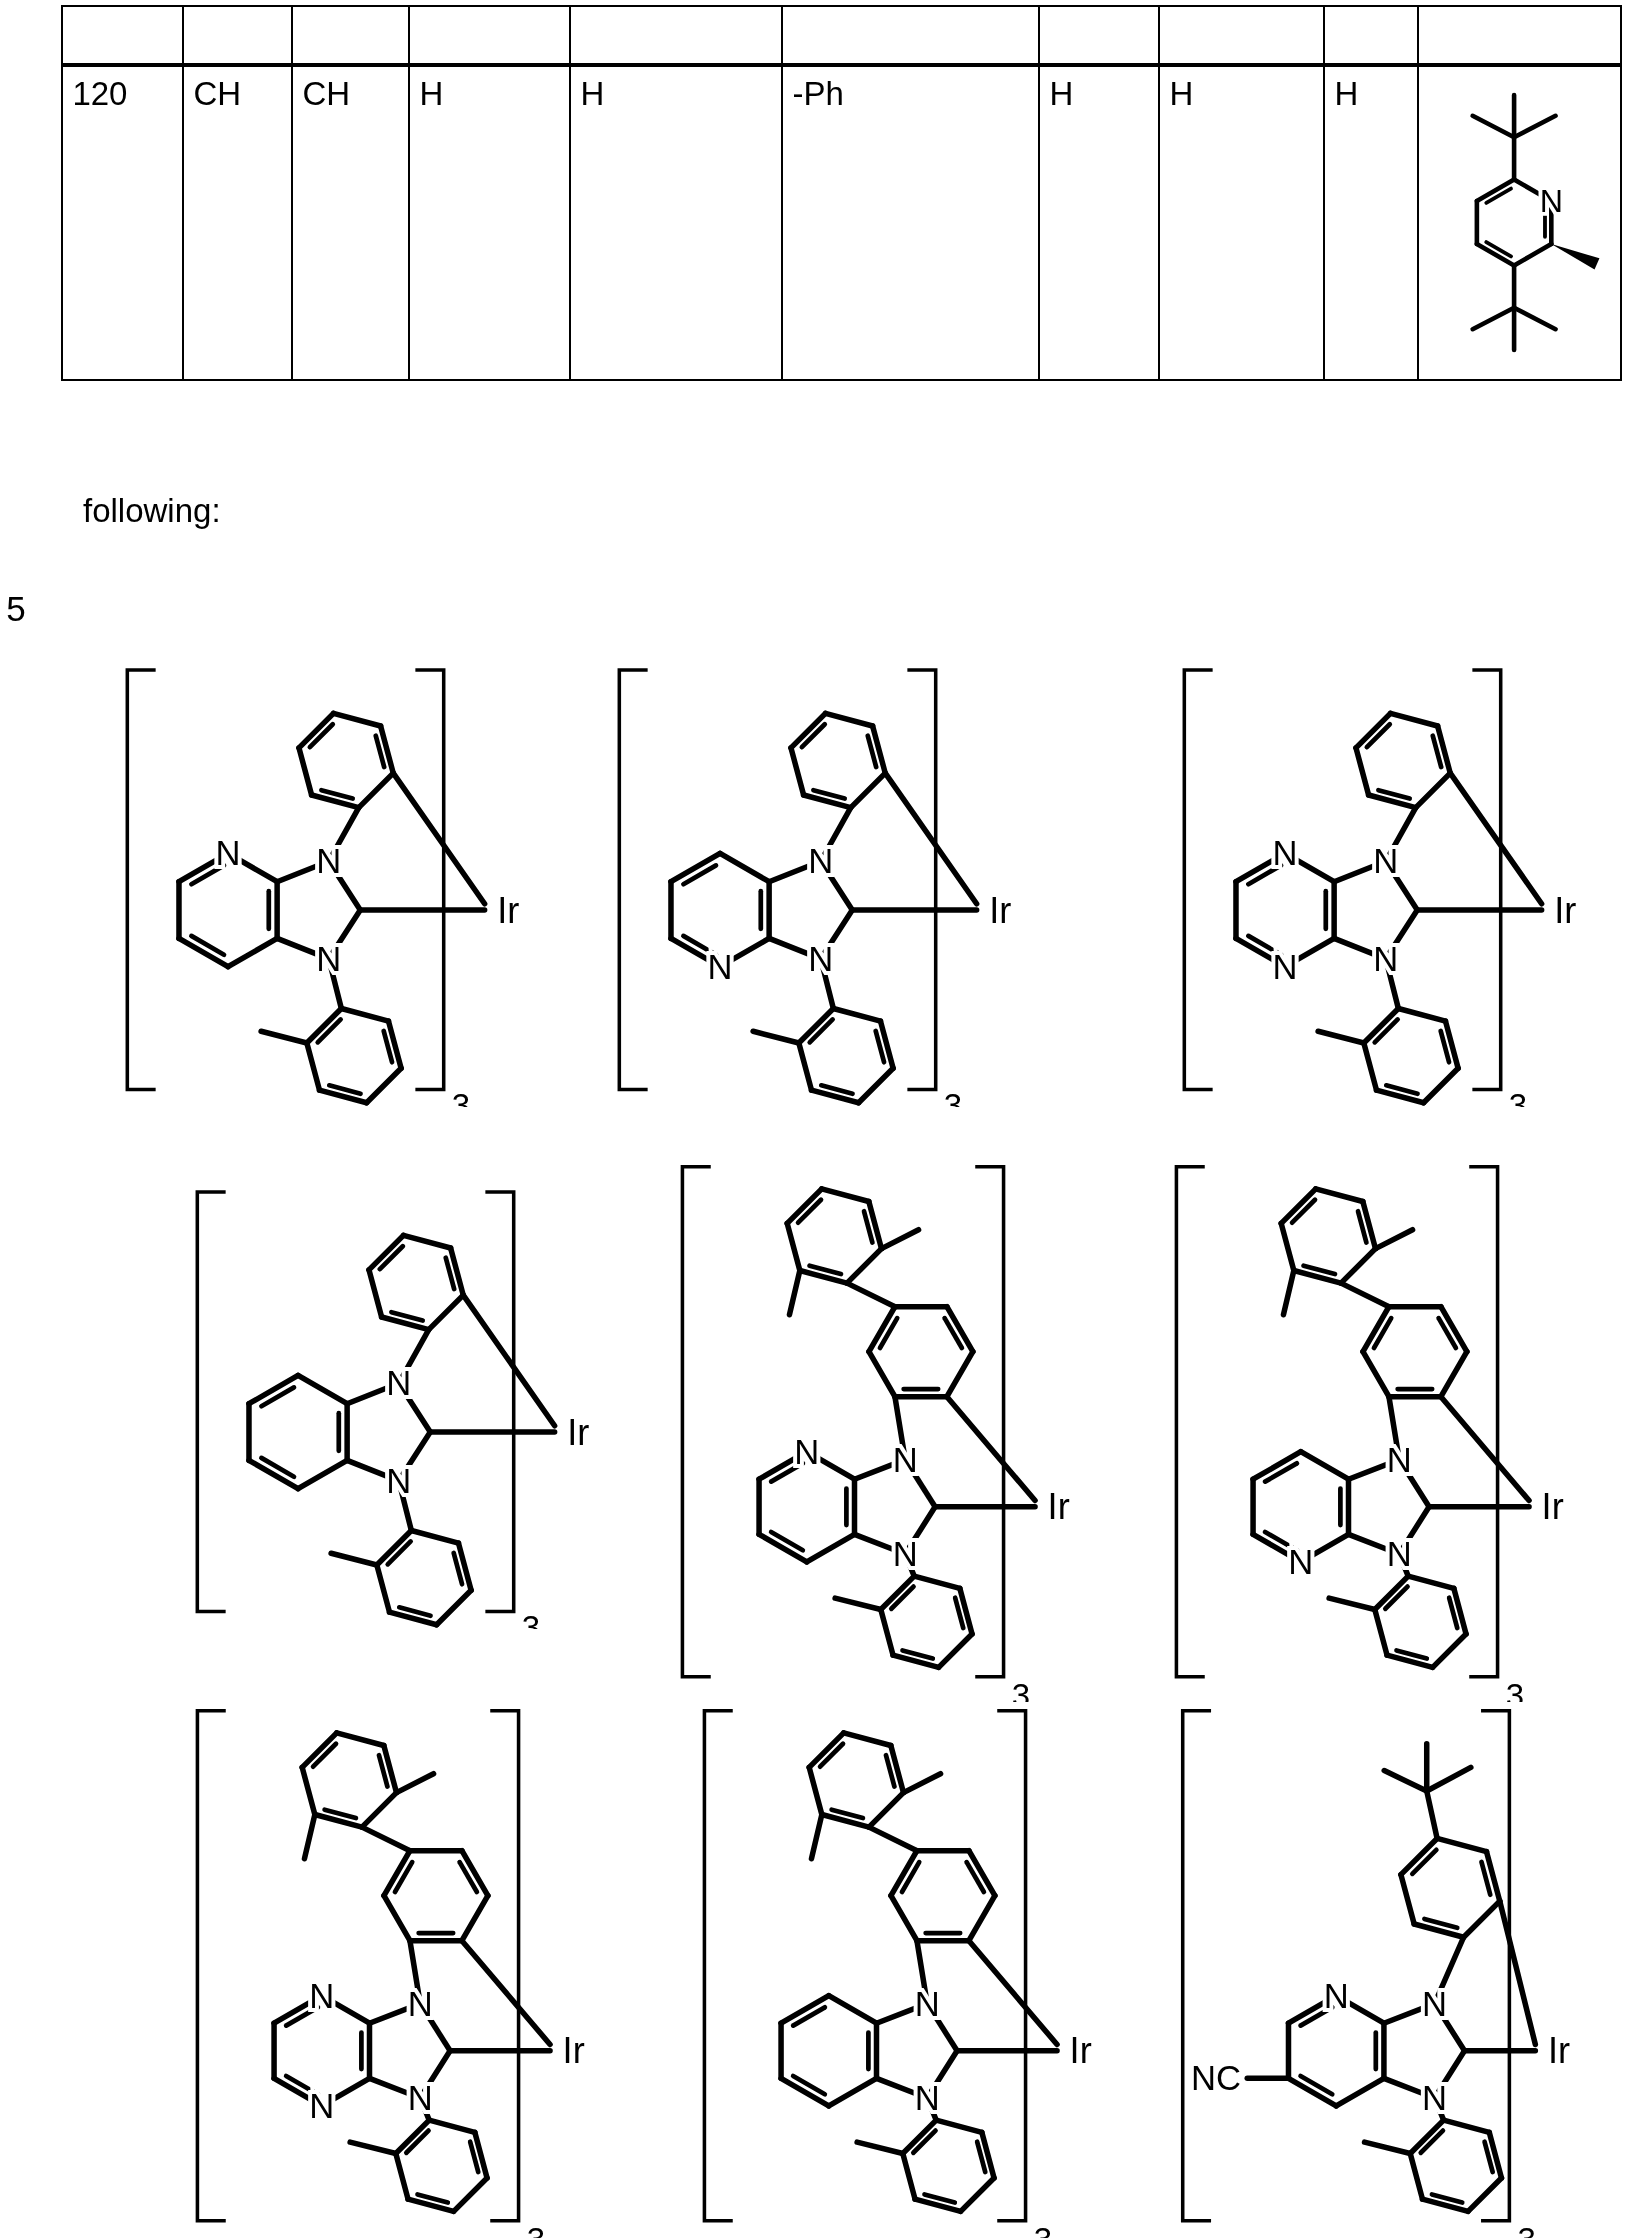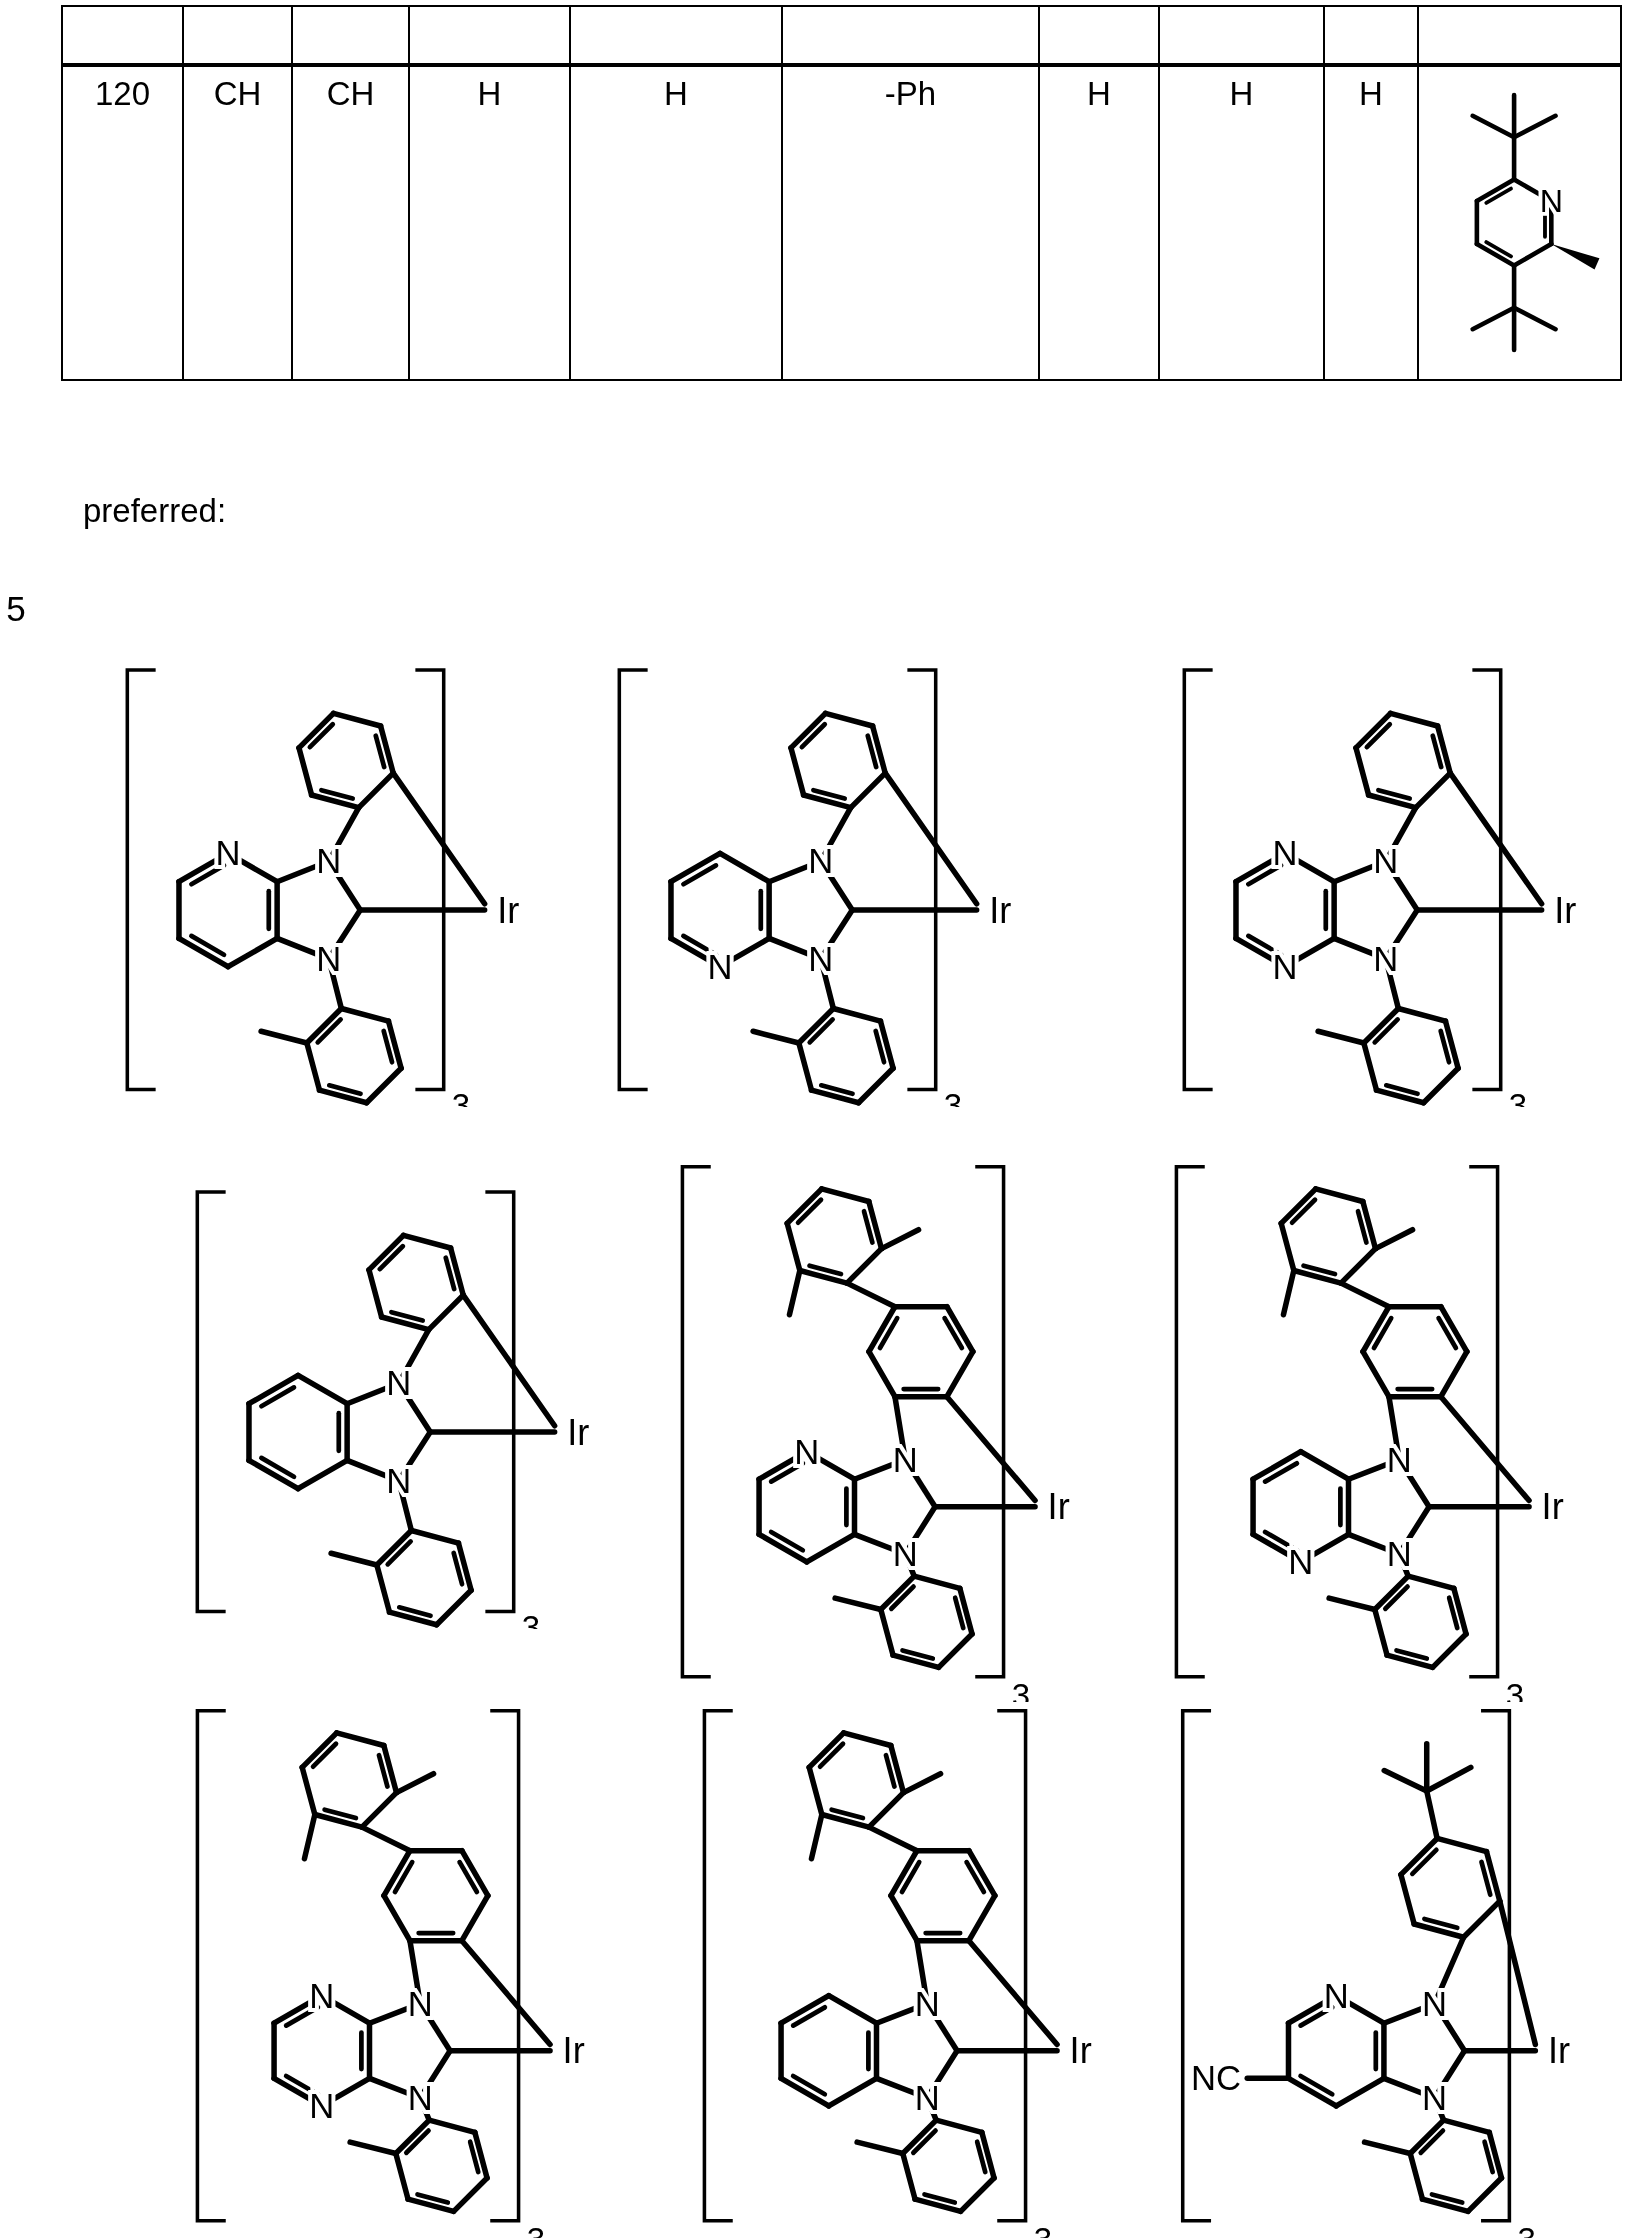--- a/index.html
+++ b/index.html
@@ -3,21 +3,21 @@
 <meta charset="utf-8">
 <style>
   html,body{margin:0;padding:0;background:#fff;}
   .page{position:relative;width:1650px;height:2239px;background:#fff;overflow:hidden;
         font-family:"Liberation Sans",sans-serif;color:#000;}
   
   table.subst{position:absolute;left:61px;top:4.7px;border-collapse:collapse;table-layout:fixed;}
   table.subst td{border:2.4px solid #000;vertical-align:top;text-align:left;
                  font-size:33px;padding:7.9px 9.4px;overflow:hidden;}
   table.subst tr.hdr td{height:41px;border-bottom:4.7px solid #000;}
-  table.subst tr.body td{height:296px;text-align:center;}
+  table.subst tr.body td{height:296px;}
   td.structcell{position:relative;padding:0;}
   td.structcell svg{position:absolute;top:4.7px;right:0px;}
   
   .para{position:absolute;left:83px;top:482px;width:1520px;font-size:33px;line-height:57px;}
   .lineno{position:absolute;left:6.3px;top:589px;font-size:35px;}
   
   .complex{position:absolute;}
   svg text{font-family:"Liberation Sans",sans-serif;}
 </style>
 </head>
@@ -82,21 +82,21 @@
               <line x1="120" y1="307" x2="174" y2="335" stroke="#000" stroke-width="6" stroke-linecap="round"></line>
               <polygon points="168.5,224 224.8,257.3 231.2,242.7" fill="#000"></polygon>
               <text x="168.49742261192858" y="168" font-size="42" text-anchor="middle" dominant-baseline="central" stroke="#fff" stroke-width="10" paint-order="stroke" fill="#000">N</text>
             </svg>
           </td>
         </tr>
       </tbody>
   </table>
 
   <div class="para">
-    <div>preferred:</div>
+    <div>following:</div>
   </div>
 
   <div class="lineno">5</div>
 
   <div id="structures">
       <div class="complex" style="left: 110px; top: 658px;"><svg width="425" height="449" viewBox="0 0 540 570">
           <line x1="150" y1="248" x2="87.64617092752042" y2="284" stroke="#000" stroke-width="7" stroke-linecap="round"></line>
           <line x1="87.64617092752042" y1="284" x2="87.64617092752042" y2="356" stroke="#000" stroke-width="7" stroke-linecap="round"></line>
           <line x1="87.64617092752042" y1="356" x2="150" y2="392" stroke="#000" stroke-width="7" stroke-linecap="round"></line>
           <line x1="150" y1="392" x2="212.35382907247956" y2="356" stroke="#000" stroke-width="7" stroke-linecap="round"></line>

